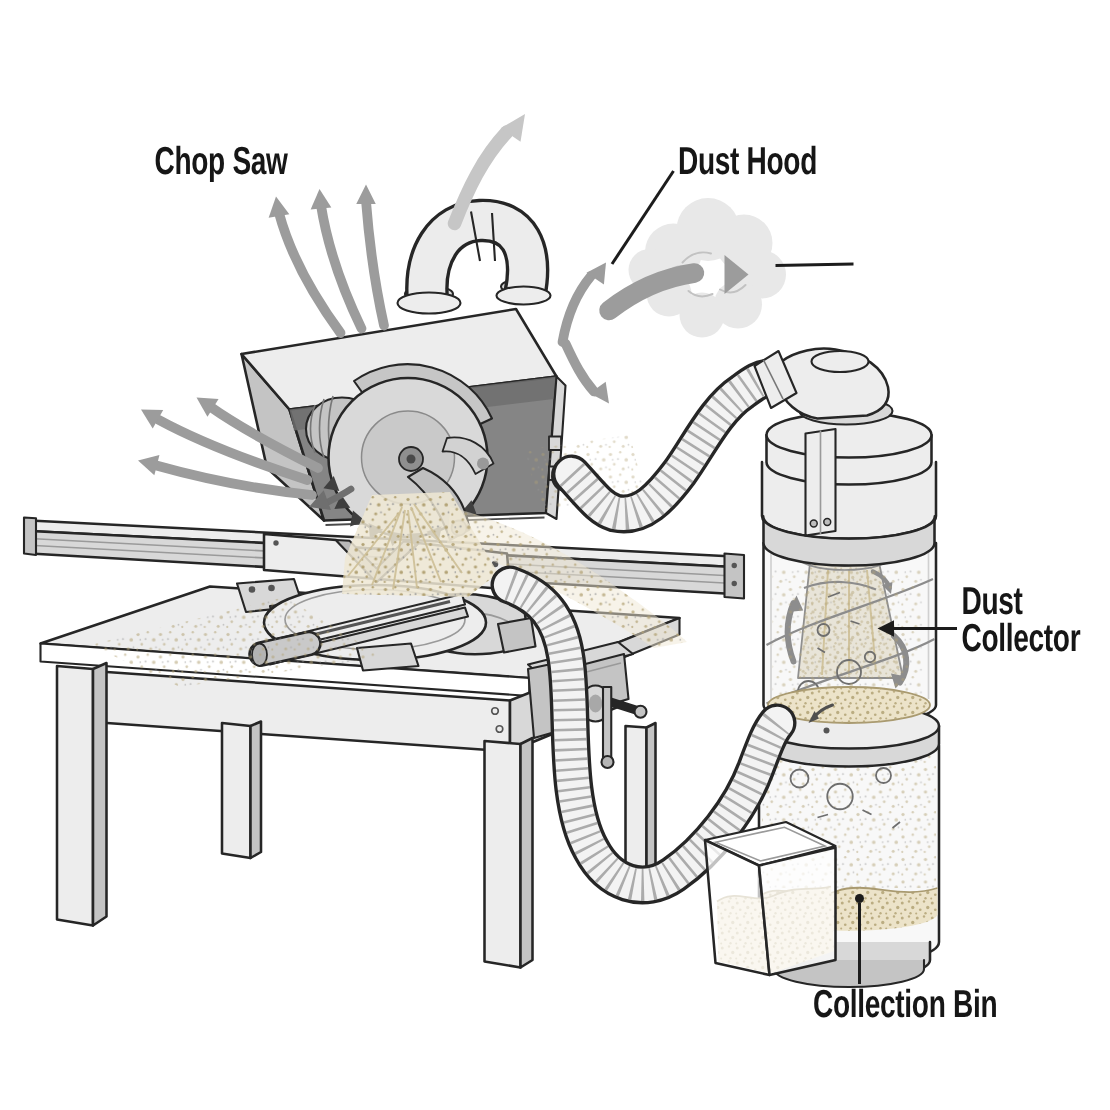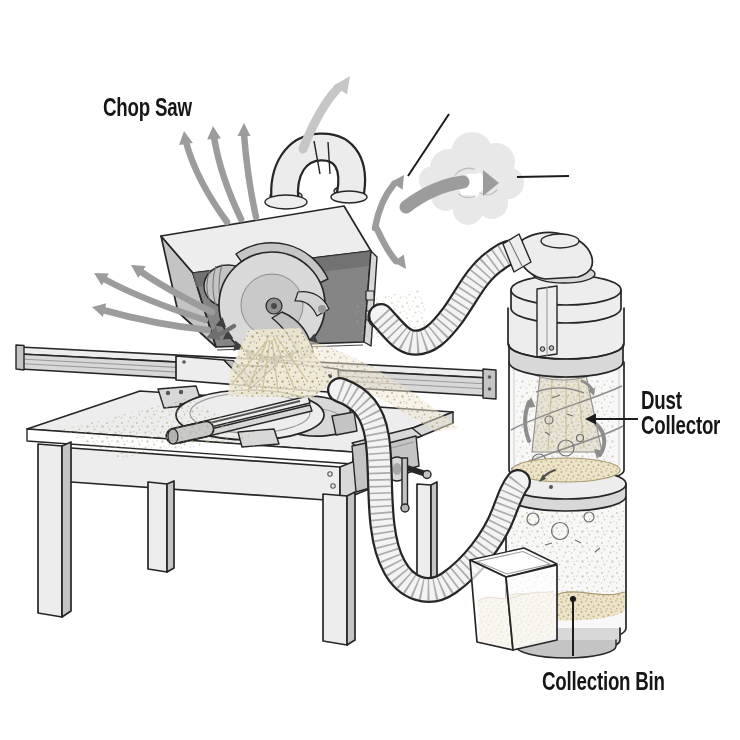--- a/index.html
+++ b/index.html
@@ -55,21 +55,21 @@
 
   
   .lbl { position:absolute; color:var(--label); font-weight:700; font-size:26px;
          line-height:25px; letter-spacing:-.3px; white-space:nowrap; }
   .lbl > span { display:inline-block; transform:scaleX(.72); transform-origin:left top; }
   #label-chop-saw       { left:103px; top:95px;text-align:right; }
   #label-dust-hood      { left:452px; top:95px; }
   #label-flexible-hose  { left:571px; top:160px; }
   #label-dust-collector { left:641px; top:388px; }
   #label-dust-collector > span { white-space:normal; width:105px; }
-  #label-collection-bin { left:542px; top:657px;margin-top:12px; }
+  #label-collection-bin { left:542px; top:657px; }
 </style>
 </head>
 <body>
 
 <div class="stage">
 <svg class="scene" width="740" height="740" viewBox="0 0 740 740">
   <defs>
     <pattern id="spk" width="15" height="15" patternUnits="userSpaceOnUse">
       <circle cx="2" cy="3" r="1.1" class="pd"></circle>
           <circle cx="8.5" cy="1.5" r=".8" class="pd"></circle>
@@ -358,15 +358,16 @@
     <line class="lead" x1="449" y1="114" x2="408" y2="176"></line>
     <line class="lead" x1="569" y1="176" x2="517" y2="177"></line>
     <line class="lead" x1="638" y1="419" x2="594" y2="419"></line>
     <path class="leadF" d="M585,419 L596,413.5 L596,424.5 Z"></path>
     <line class="lead" x1="573" y1="656" x2="573" y2="602"></line>
     <circle class="leadF" cx="573" cy="599" r="3"></circle>
   </g>
 </svg>
 
 <div class="lbl" id="label-chop-saw"><span>Chop Saw</span></div>
+<div class="lbl" id="label-dust-hood"><span>Dust Hood</span></div>
 <div class="lbl" id="label-dust-collector"><span>Dust Collector</span></div>
 <div class="lbl" id="label-collection-bin"><span>Collection Bin</span></div>
 </div>
 
 </body></html>

